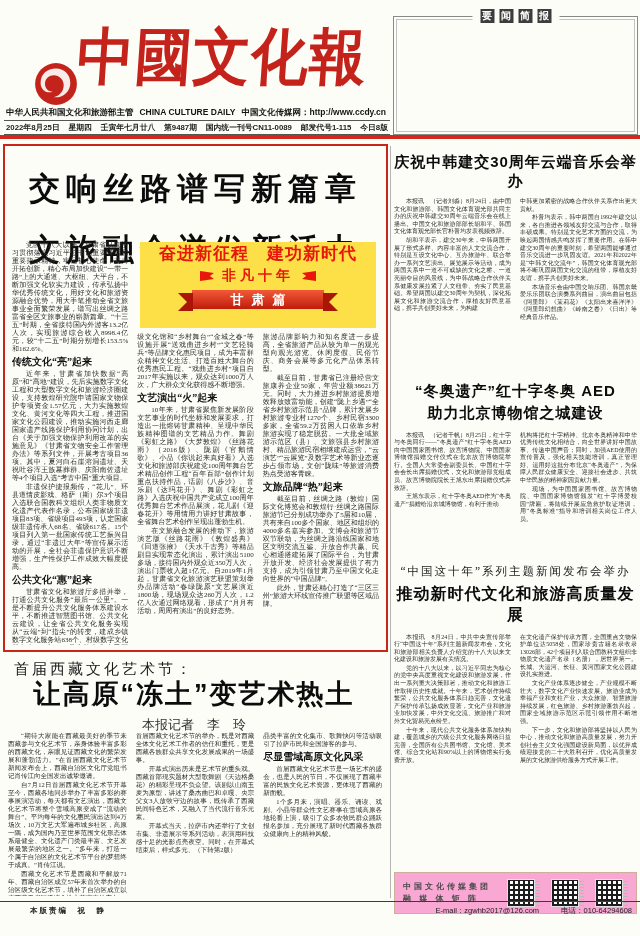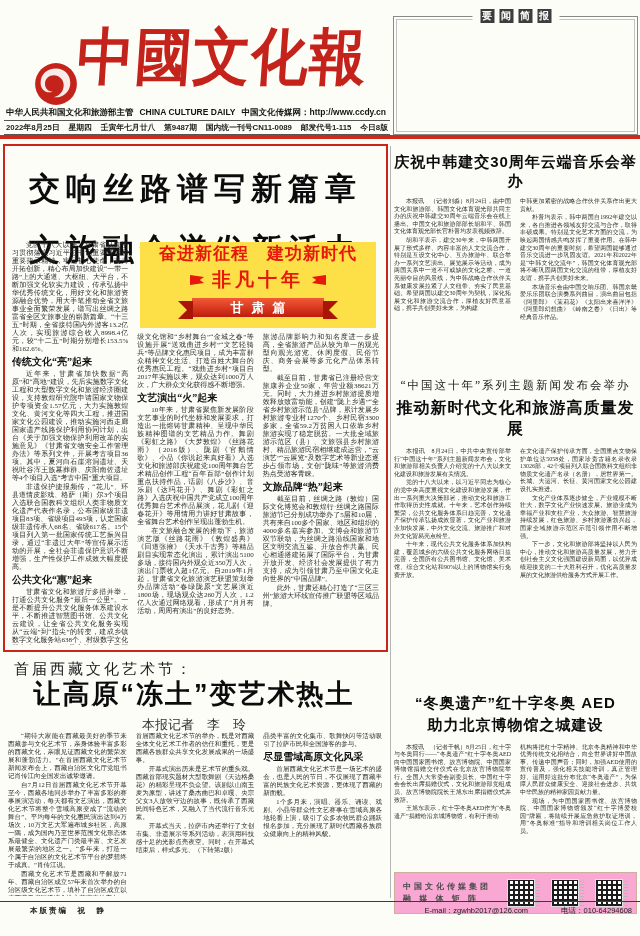--- a/index.html
+++ b/index.html
@@ -35,21 +35,21 @@
   .main-cols{position:absolute;top:95px;left:7px;right:7px;bottom:5px;display:flex;gap:9px;}
   .ncol{flex:1;overflow:hidden;font-size:7px;line-height:8px;text-align:justify;color:#2b2b2b;}
   .ncol .clearpad{height:92px;}
   .para{text-indent:2em;margin:0 0 1px 0;}
   .cont{text-indent:0;}
   .subhead{font-family:Liberation Serif, serif;font-weight:bold;font-size:10px;color:#111;
              margin:5px 0 4px 0;text-indent:0;}
   
   .badge{position:absolute;top:96px;left:135px;width:236px;height:86px;text-align:center;z-index:3;background:#fde047;}
   .badge-l1{font-size:17px;font-weight:900;color:#e8170b;letter-spacing:1px;font-family:"Liberation Sans",sans-serif;}
-  .badge-l2{font-size:19px;font-weight:900;color:#e8170b;letter-spacing:4px;margin-top:2px;
+  .badge-l2{font-size:14px;font-weight:900;color:#e8170b;letter-spacing:4px;margin-top:2px;
              font-family:"Liberation Sans",sans-serif;display:flex;align-items:center;justify-content:center;gap:8px;}
   .flag{display:inline-block;width:14px;height:10px;background:#e8170b;clip-path:polygon(0 0,100% 20%,70% 50%,100% 80%,0 100%);}
   .flag.r{transform:scaleX(-1);}
   .ribbon{position:relative;margin:5px auto 0;width:132px;height:19px;background:linear-gradient(#f25a36,#bf1c0c);
              color:#fff;font-weight:bold;font-size:13px;line-height:19px;letter-spacing:8px;text-indent:8px;
              font-family:"Liberation Sans",sans-serif;}
   .ribbon::before{content:"";position:absolute;left:-14px;top:3px;border:9px solid #a91605;border-left-color:transparent;border-right-width:6px;}
   .ribbon::after{content:"";position:absolute;right:-14px;top:3px;border:9px solid #a91605;border-right-color:transparent;border-left-width:6px;}
   
   .tibet{position:absolute;left:0;top:654px;width:388px;height:246px;}
@@ -83,21 +83,21 @@
   .qr-wrap{display:flex;gap:2px;}
   .qr{width:26px;height:26px;background:
         repeating-linear-gradient(90deg,#1d1d1d 0 2px,transparent 2px 5px),
         repeating-linear-gradient(0deg,#1d1d1d 0 2px,#fff 2px 5px);
       outline:1px solid #e2e2e2;}
   .qr-cap{width:4px;height:26px;background:repeating-linear-gradient(0deg,#b9b9b9 0 1px,transparent 1px 3px);}
   
   .page-footer{position:absolute;left:0;top:901px;width:640px;border-top:1px solid #3c3c3c;display:flex;
              align-items:center;padding-top:4px;font-size:7.5px;color:#222;font-family:"Liberation Sans",sans-serif;}
   .f-editor{margin-left:30px;font-weight:bold;letter-spacing:2px;}
-  .f-email{margin-left:auto;margin-right:33px;}
+  .f-email{margin-left:auto;margin-right:22px;}
   .f-phone{margin-right:8px;}
 </style>
 </head>
 <body>
 
 <div class="page">
 
   <div class="masthead">
     <div class="phoenix">
       <svg width="44" height="44" viewBox="0 0 40 40">
@@ -209,48 +209,48 @@
             <div class="para">胡和平表示，建交30年来，中韩两国开展了形式多样、内容丰富的人文交流合作，特别是互设文化中心、互办旅游年、联合举办一系列文艺演出、展览展示等活动，成为两国关系中一道不可或缺的文化之桥、一道亮丽夺目的风景线，为中韩战略合作伙伴关系健康发展拉紧了人文纽带、夯实了民意基础。希望两国以建交30周年为契机，深化拓展文化和旅游交流合作，厚植友好民意基础，携手共创美好未来，为构建</div>
           </div>
           <div class="ncol">
             <div class="para cont">中韩更加紧密的战略合作伙伴关系作出更大贡献。</div>
             <div class="para">朴普均表示，韩中两国自1992年建交以来，各自推进各领域友好交流与合作，取得丰硕成果。特别是文化艺术方面的交流，为唤起两国情感共鸣发挥了重要作用。在韩中建交30周年的重要时刻，希望两国能够通过音乐交流进一步巩固友谊。2021年和2022年是“中韩文化交流年”，韩国文化体育观光部将不断巩固两国文化交流的纽带，厚植友好友谊，携手共创美好未来。</div>
             <div class="para">本场音乐会由中国交响乐团、韩国京畿爱乐乐团联合演奏系列曲目，演出曲目包括《阿里郎》《茉莉花》《太阳出来喜洋洋》《阿里郎幻想曲》《岭南之春》《日出》等经典音乐作品。</div>
           </div>
         </div>
     </div>
     <div class="r-art">
+      <div class="c-head">
+        <div>“冬奥遗产”红十字冬奥 AED</div>
+        <div>助力北京博物馆之城建设</div>
+      </div>
+      <div class="two-cols h-c">
+          <div class="ncol">
+            <div class="para">本报讯　（记者千帆）8月25日，红十字与冬奥同行——“冬奥遗产”红十字冬奥AED向中国国家图书馆、故宫博物院、中国国家博物馆捐赠交付仪式在北京故宫博物院举行。全国人大常委会副委员长、中国红十字会会长出席捐赠仪式，文化和旅游部党组成员、故宫博物院院长王旭东出席捐赠仪式并致辞。</div>
+            <div class="para">王旭东表示，红十字冬奥AED作为“冬奥遗产”捐赠给沿京城博物馆，有利于推动</div>
+          </div>
+          <div class="ncol">
+            <div class="para cont">机构将把红十字精神、北京冬奥精神和中华优秀传统文化相结合，向全世界讲好中国故事、传递中国声音；同时，加强AED使用的宣传普及，强化相关技能培训，真正管理好、运用好这批分布北京“冬奥遗产”，为保障人民群众健康安全、迎接社会进步、共筑中华民族的精神家园贡献力量。</div>
+            <div class="para">现场，为中国国家图书馆、故宫博物院、中国国家博物馆颁发“红十字博爱校园”牌匾，将陆续开展应急救护取证培训，用“冬奥标准”指导和培训相关岗位工作人员。</div>
+          </div>
+        </div>
+    </div>
+    <div class="r-art">
       <div class="b-kicker">“中国这十年”系列主题新闻发布会举办</div>
       <div class="b-head">推动新时代文化和旅游高质量发展</div>
       <div class="two-cols h-b">
           <div class="ncol">
             <div class="para">本报讯　8月24日，中共中央宣传部举行“中国这十年”系列主题新闻发布会，文化和旅游部相关负责人介绍党的十八大以来文化建设和旅游发展有关情况。</div>
             <div class="para">党的十八大以来，以习近平同志为核心的党中央高度重视文化建设和旅游发展，作出一系列重大决策部署，推动文化和旅游工作取得历史性成就。十年来，艺术创作持续繁荣，公共文化服务体系日趋完善，文化遗产保护传承弘扬成效显著，文化产业和旅游业加快发展，中外文化交流、旅游推广和对外文化贸易亮点纷呈。</div>
             <div class="para">十年来，现代公共文化服务体系加快构建，覆盖城乡的六级公共文化服务网络日益完善，全国所有公共图书馆、文化馆、美术馆、综合文化站和90%以上的博物馆实行免费开放。</div>
           </div>
           <div class="ncol">
             <div class="para cont">在文化遗产保护传承方面，全国重点文物保护单位达5058处，国家珍贵古籍名录收录13026部，42个项目列入联合国教科文组织非物质文化遗产名录（名册），居世界第一。长城、大运河、长征、黄河国家文化公园建设扎实推进。</div>
             <div class="para">文化产业体系逐步健全，产业规模不断壮大，数字文化产业快速发展。旅游业成为幸福产业和支柱产业，大众旅游、智慧旅游持续发展，红色旅游、乡村旅游蓬勃兴起，国家全域旅游示范区示范引领作用不断增强。</div>
             <div class="para">下一步，文化和旅游部将坚持以人民为中心，推动文化和旅游高质量发展，努力开创社会主义文化强国建设新局面，以优异成绩迎接党的二十大胜利召开，优化高质量发展的文化旅游供给服务方式开展工作。</div>
-          </div>
-        </div>
-    </div>
-    <div class="r-art">
-      <div class="c-head">
-        <div>“冬奥遗产”红十字冬奥 AED</div>
-        <div>助力北京博物馆之城建设</div>
-      </div>
-      <div class="two-cols h-c">
-          <div class="ncol">
-            <div class="para">本报讯　（记者千帆）8月25日，红十字与冬奥同行——“冬奥遗产”红十字冬奥AED向中国国家图书馆、故宫博物院、中国国家博物馆捐赠交付仪式在北京故宫博物院举行。全国人大常委会副委员长、中国红十字会会长出席捐赠仪式，文化和旅游部党组成员、故宫博物院院长王旭东出席捐赠仪式并致辞。</div>
-            <div class="para">王旭东表示，红十字冬奥AED作为“冬奥遗产”捐赠给沿京城博物馆，有利于推动</div>
-          </div>
-          <div class="ncol">
-            <div class="para cont">机构将把红十字精神、北京冬奥精神和中华优秀传统文化相结合，向全世界讲好中国故事、传递中国声音；同时，加强AED使用的宣传普及，强化相关技能培训，真正管理好、运用好这批分布北京“冬奥遗产”，为保障人民群众健康安全、迎接社会进步、共筑中华民族的精神家园贡献力量。</div>
-            <div class="para">现场，为中国国家图书馆、故宫博物院、中国国家博物馆颁发“红十字博爱校园”牌匾，将陆续开展应急救护取证培训，用“冬奥标准”指导和培训相关岗位工作人员。</div>
           </div>
         </div>
     </div>
     <div class="media-box">
       <div class="media-label">
         <div>中国文化传媒集团</div>
         <div>融 媒 体 矩 阵</div>
       </div>
       <div class="qr-group">
           <div class="qr-wrap">

